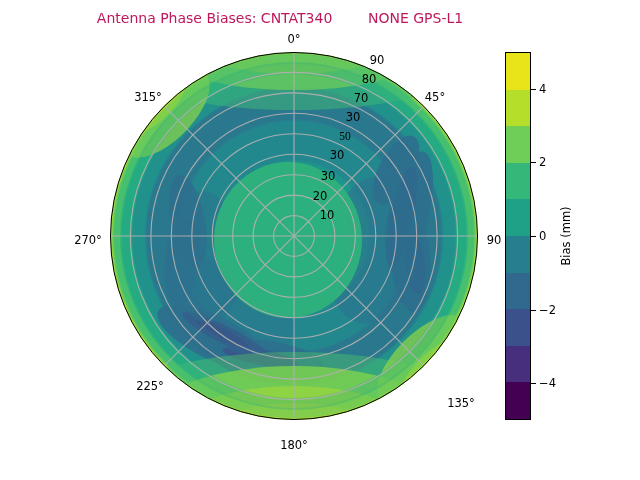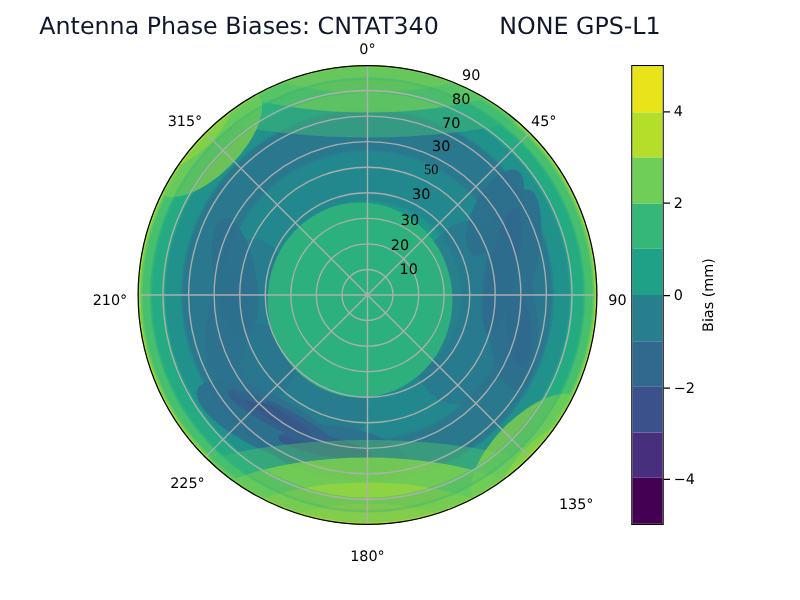--- a/index.html
+++ b/index.html
@@ -16,22 +16,22 @@
     color: #000000;
   }
 
   
   #figure-title {
     position: absolute;
     left: 0;
     top: 10px;
     width: 560px;
     text-align: center;
-    font-size: 19px;
-    color: #0f172a;
+    font-size: 14px;
+    color: #be185d;
     white-space: pre;
     letter-spacing: 0px;
   }
 
   
   #polar-axes {
     position: absolute;
     left: 110px;
     top: 52px;
     width: 368px;
@@ -252,21 +252,21 @@
 
   <div id="polar-ring"></div>
 </div>
 
 <div class="theta-label" style="left:294px; top:39px;">0°</div>
 <div class="theta-label" style="left:435px; top:97px;">45°</div>
 <div class="theta-label" style="left:494px; top:240px;">90</div>
 <div class="theta-label" style="left:461px; top:386px;margin-top:17px;">135°</div>
 <div class="theta-label" style="left:294px; top:445px;">180°</div>
 <div class="theta-label" style="left:150px; top:386px;">225°</div>
-<div class="theta-label" style="left:88px; top:240px;">210°</div>
+<div class="theta-label" style="left:88px; top:240px;">270°</div>
 <div class="theta-label" style="left:148px; top:97px;">315°</div>
 
 <div class="r-label" style="left:327px; top:215px;">10</div>
 <div class="r-label" style="left:320px; top:196px;">20</div>
 <div class="r-label" style="left:328px; top:176px;">30</div>
 <div class="r-label" style="left:337px; top:155px;">30</div>
 <div class="r-label" style="left:345px; top:136px;font-family:Liberation Serif, serif;">50</div>
 <div class="r-label" style="left:353px; top:117px;">30</div>
 <div class="r-label" style="left:361px; top:98px;">70</div>
 <div class="r-label" style="left:369px; top:79px;">80</div>

